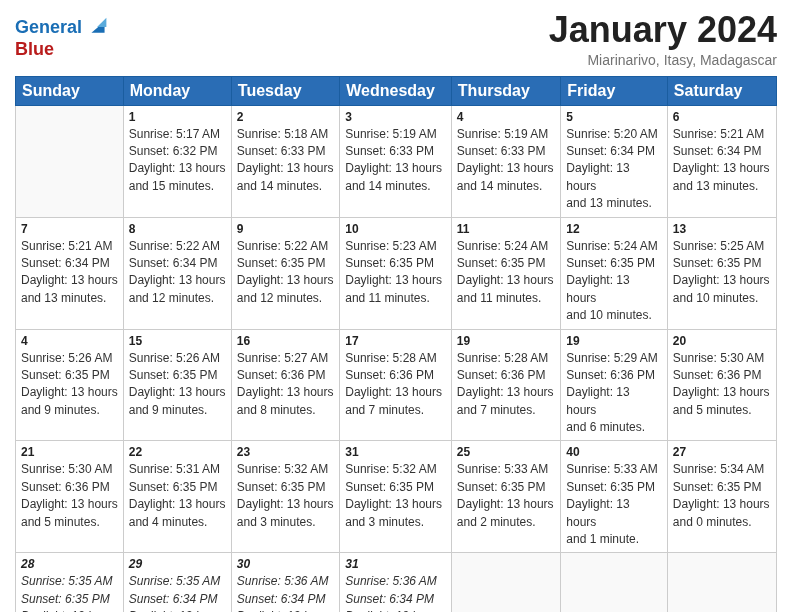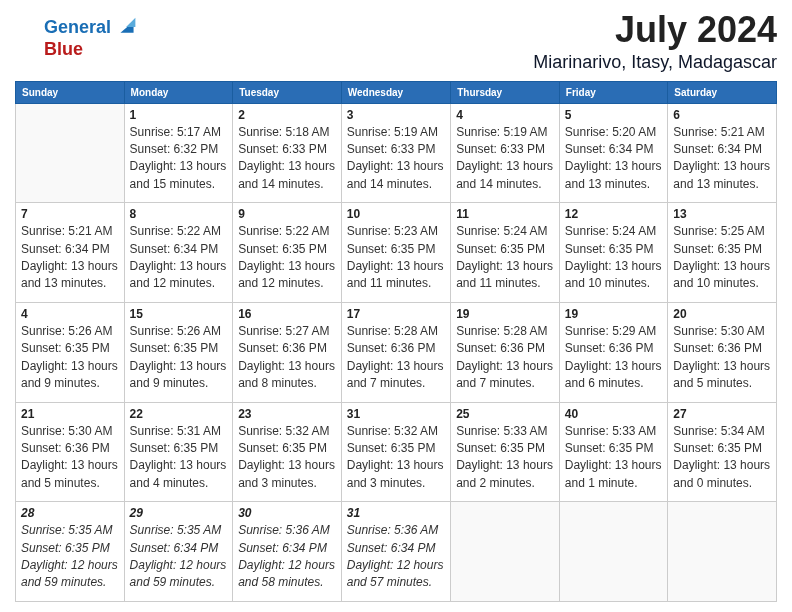--- a/index.html
+++ b/index.html
@@ -26,56 +26,55 @@
     .logo {
       display: flex;
       align-items: center;
       margin-top: 4px;
     }
     .logo-text {
       font-size: 18px;
       font-weight: bold;
       color: #333;
       line-height: 1.1;
-      margin-left: 29px;
     }
     .logo-text span {
       color: #1a6eb5;
     }
     .logo-icon {
       width: 28px;
       height: 28px;
       margin-left: 2px;
     }
     .title-area {
       text-align: right;
     }
     .month-title {
       font-size: 36px;
       font-weight: bold;
       color: #222;
       line-height: 1.1;
     }
     .location {
-      font-size: 18px;
-      color: #0f172a;
+      font-size: 14px;
+      color: #737373;
       margin-top: 2px;
     }
     .calendar-table {
       width: 100%;
       border-collapse: collapse;
       flex: 1;
       font-size: 10.5px;
     }
     .calendar-table th {
       background-color: #2a6db5;
       color: #fff;
       text-align: left;
       padding: 5px 6px;
-      font-size: 10px;
+      font-size: 16px;
       border: 1px solid #1a5da0;
     }
     .calendar-table td {
       border: 1px solid #ccc;
       vertical-align: top;
       padding: 4px 5px;
       width: 113px;
       height: 88px;
       background: #fff;
     }
@@ -111,21 +110,21 @@
           </span>
           <svg class="logo-icon" viewBox="0 0 30 30" xmlns="http://www.w3.org/2000/svg">
             <polygon points="8,20 22,8 22,20" fill="#1a6eb5"></polygon>
             <polygon points="14,14 24,4 24,14" fill="#5aabdc"></polygon>
           </svg>
         </div>
         <div class="logo-text" style="color:#b91c1c;margin-top:-2px;">Blue</div>
       </div>
     </div>
     <div class="title-area">
-      <div class="month-title">July 2024</div>
+      <div class="month-title">January 2024</div>
       <div class="location">Miarinarivo, Itasy, Madagascar</div>
     </div>
   </div>
 
   <table class="calendar-table">
     <thead>
       <tr>
         <th>Sunday</th>
         <th>Monday</th>
         <th>Tuesday</th>

